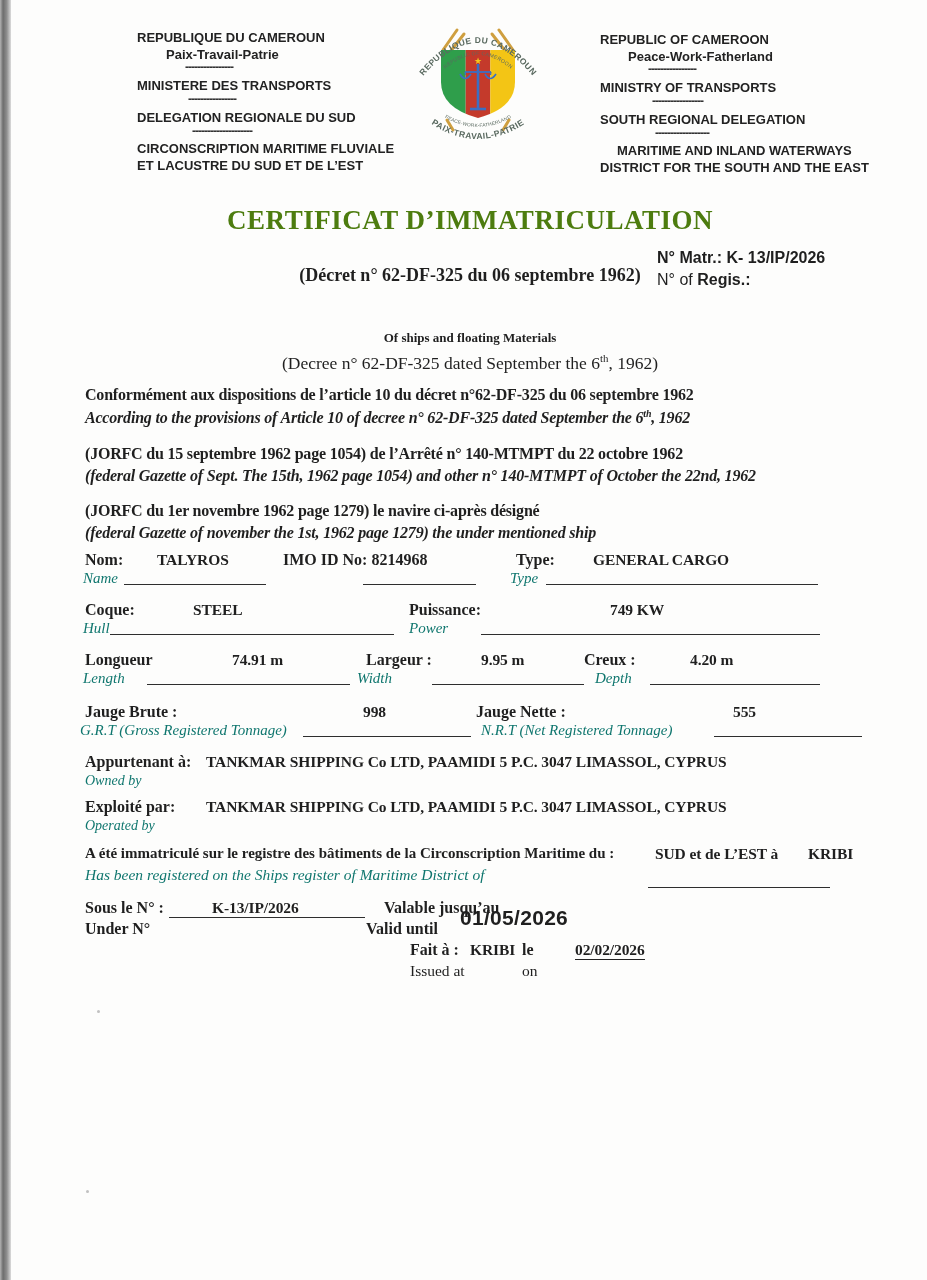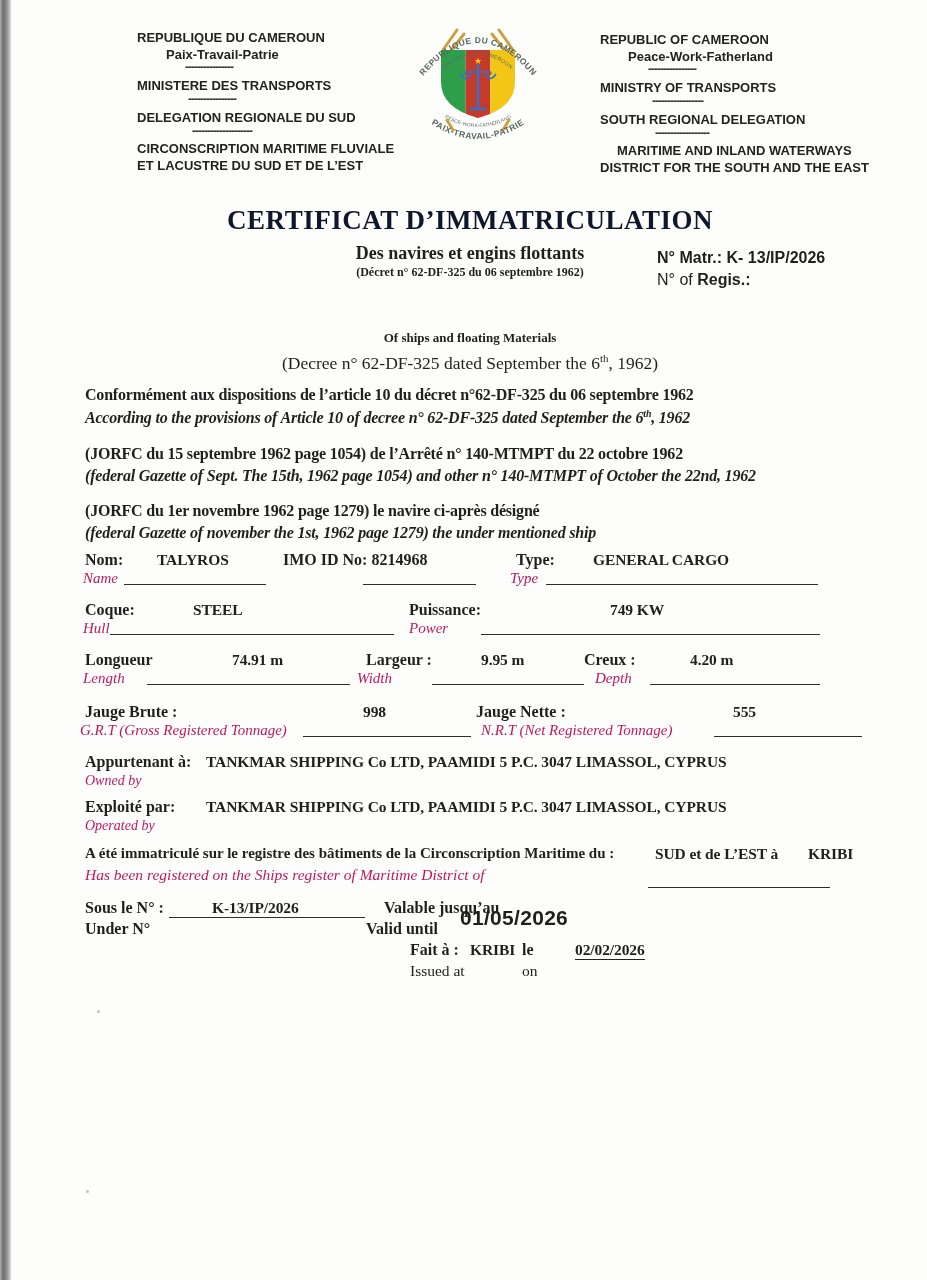--- a/index.html
+++ b/index.html
@@ -9,31 +9,31 @@
     font-family:"Liberation Serif",serif;color:#1f1f1f;
   }
   .abs{position:absolute;white-space:nowrap;}
   .hdr{font-family:"Liberation Sans",sans-serif;font-weight:bold;font-size:13px;letter-spacing:0;color:#222;}
   .dash{font-family:"Liberation Sans",sans-serif;font-weight:bold;font-size:12px;letter-spacing:-1px;color:#333;}
   .rule{position:absolute;border-top:1.6px solid #2e2e2e;height:0;}
   .scan-edge{
     position:absolute;left:0;top:0;width:11px;height:1280px;
     background:linear-gradient(to right,#b3b3b3 0%,#6d6d6d 28%,#8f8f8f 62%,#dcdcdc 100%);
   }
-  .title-fr{font-size:27px;font-weight:bold;color:#0f172a;letter-spacing:.5px;}
+  .title-fr{font-size:27px;font-weight:bold;color:#4d7c0f;letter-spacing:.5px;}
   .title-en{font-size:24px;font-weight:bold;color:#6fa3db;letter-spacing:1px;}
   .sub1{font-size:18px;font-weight:bold;}
-  .sub2{font-size:12px;font-weight:bold;}
+  .sub2{font-size:18px;font-weight:bold;}
   .sub2r{font-size:17.5px;}
   .regnum{font-family:"Liberation Sans",sans-serif;font-weight:bold;font-size:16px;}
   .para-fr{font-size:16px;font-weight:bold;letter-spacing:-.2px;}
   .para-en{font-size:16px;font-weight:bold;font-style:italic;letter-spacing:-.2px;}
   .flab{font-size:16px;font-weight:bold;}
   .fval{font-size:15.5px;font-weight:bold;letter-spacing:-.1px;}
-  .fsub{font-size:15px;font-style:italic;color:#be185d;font-family:Liberation Serif, serif;}
+  .fsub{font-size:15px;font-style:italic;color:#0f766e;font-family:Liberation Serif, serif;}
   sup{font-size:62%;}
   .bigdate{font-family:"Liberation Sans",sans-serif;font-weight:bold;font-size:21px;letter-spacing:.3px;}
   .uline{border-bottom:1.7px solid #222;margin-left:32px;}
   .speck{position:absolute;width:3px;height:3px;border-radius:50%;background:#9a9a9a;opacity:.6;}
   .ctr{left:60px;width:820px;text-align:center;}
 </style>
 </head>
 <body>
 
 <div class="page">
@@ -113,21 +113,20 @@
       <text font-size="4.8" letter-spacing="0.2">
         <textPath href="#arcBI" startOffset="50%" text-anchor="middle">PEACE-WORK-FATHERLAND</textPath>
       </text>
       <text font-size="8.5" font-weight="bold" letter-spacing="0.5">
         <textPath href="#arcBO" startOffset="50%" text-anchor="middle">PAIX-TRAVAIL-PATRIE</textPath>
       </text>
     </g>
   </svg>
 
   <div class="abs ctr title-fr" style="top:205px;">CERTIFICAT D’IMMATRICULATION</div>
-  <div class="abs ctr sub1" style="top:243px;">Des navires et engins flottants</div>
   <div class="abs ctr sub2" style="top:265px;">(Décret n° 62-DF-325 du 06 septembre 1962)</div>
 
   <div class="abs regnum" style="left:657px;top:249px;">
     <span>N° Matr.:</span>
     <span>K- 13/IP/2026</span>
   </div>
   <div class="abs regnum" style="left:657px;top:271px;">
     <span style="font-weight:normal;">N° of </span><span>Regis.:</span>
   </div>
 

